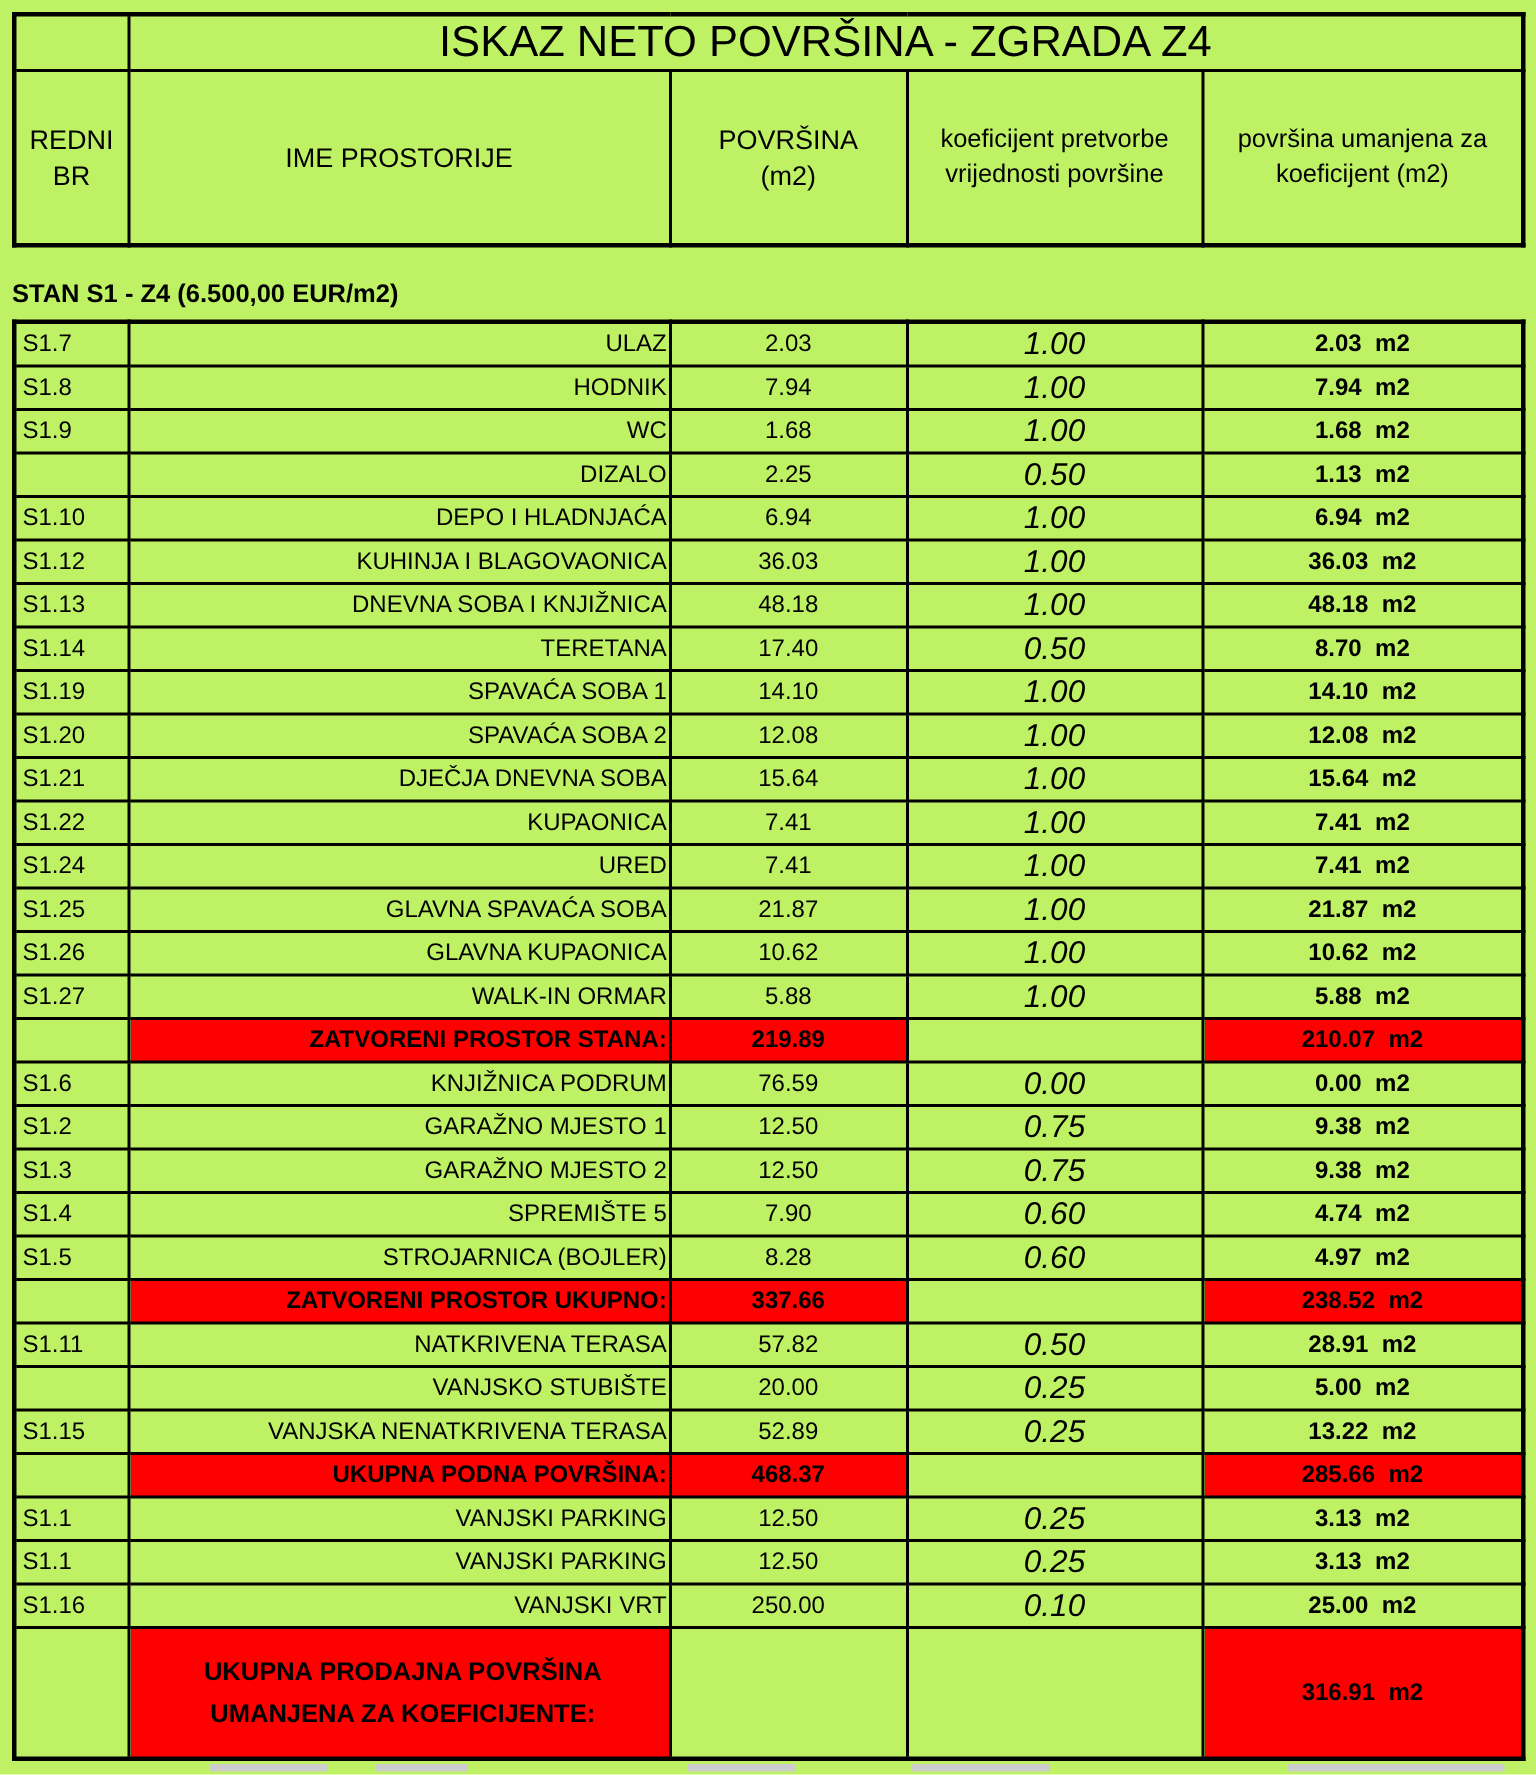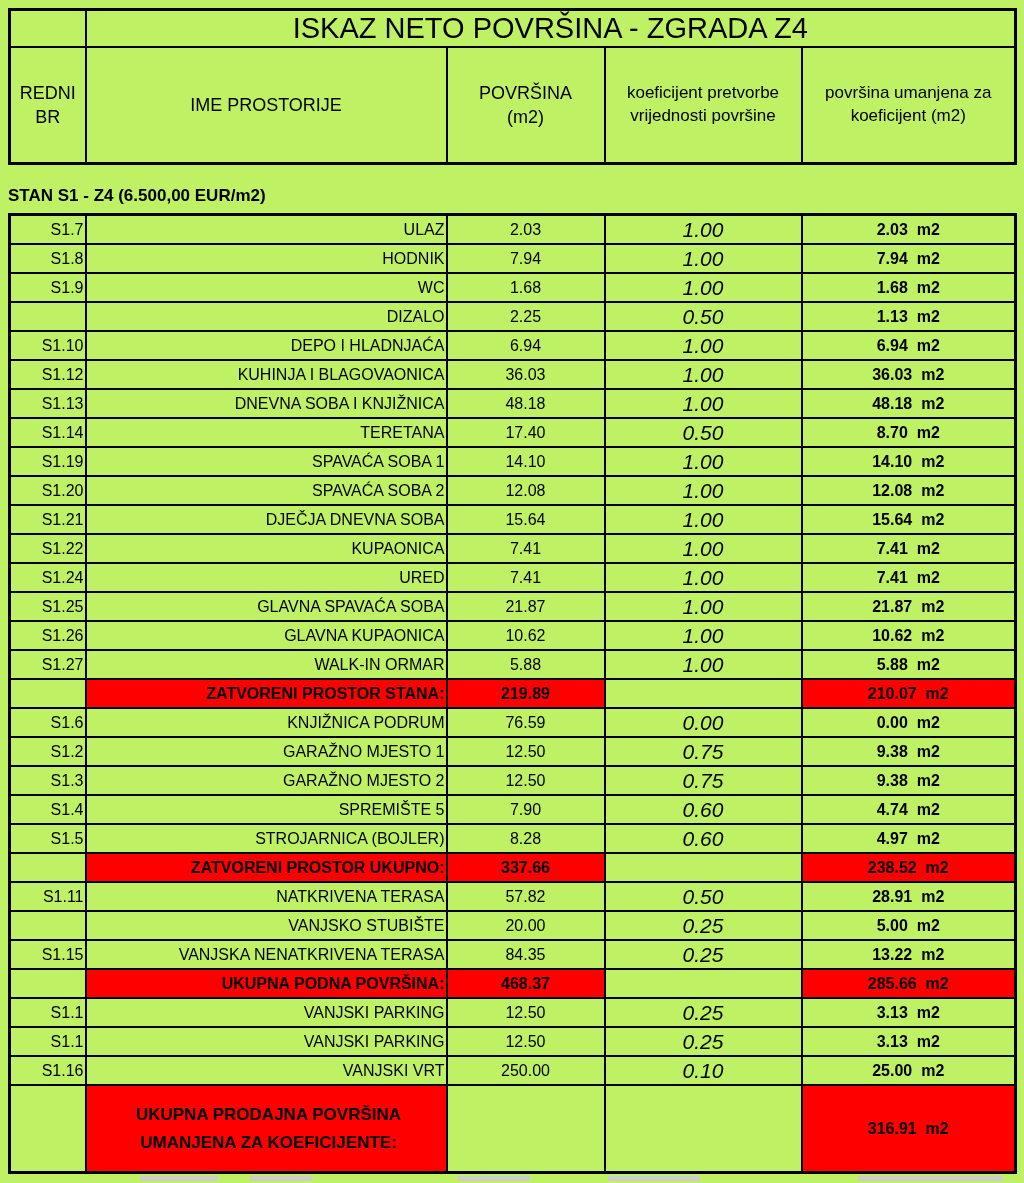--- a/index.html
+++ b/index.html
@@ -9,21 +9,21 @@
   .outer{border:3px solid #000;}
   
   col.w1{width:76px;} col.w2{width:361px;} col.w3{width:158px;} col.w4{width:197px;} col.w5{width:214px;}
   
   .title-cell{text-align:center;font-size:29px;height:32px;letter-spacing:0px;}
   .hdr td{height:112px;text-align:center;font-size:18px;line-height:1.35;white-space:normal;}
   .hdr .hc4,.hdr .hc5{font-size:17px;}
   
   .section-title{width:1006px;margin:21px 0 7px 8px;font-weight:bold;font-size:17px;}
   
-  .c1{text-align:right;padding-left:4px;font-size:16px;height:25px;}
+  .c1{text-align:left;padding-left:4px;font-size:16px;height:25px;}
   .c2{text-align:right;padding-left:6px;font-size:16px;}
   .c3{text-align:center;font-size:16px;}
   .c4{text-align:center;font-size:21px;font-style:italic;}
   .c5{text-align:center;font-size:16px;font-weight:bold;}
   tr.summary .c2,tr.summary .c3,tr.summary .c5{background:var(--hl);font-weight:bold;}
   tr.summary .c4{font-style:normal;}
   
   .tall{height:83px;}
   .tall-label{white-space:normal;text-align:center;font-weight:bold;font-size:17px;line-height:1.6;}
   
@@ -239,21 +239,21 @@
         <tr class="normal">
           <td class="c1"></td>
           <td class="c2">VANJSKO STUBIŠTE</td>
           <td class="c3">20.00</td>
           <td class="c4">0.25</td>
           <td class="c5">5.00&nbsp; m2</td>
         </tr>
         <tr class="normal">
           <td class="c1">S1.15</td>
           <td class="c2">VANJSKA NENATKRIVENA TERASA</td>
-          <td class="c3">84.35</td>
+          <td class="c3">52.89</td>
           <td class="c4">0.25</td>
           <td class="c5">13.22&nbsp; m2</td>
         </tr>
         <tr class="summary">
           <td class="c1"></td>
           <td class="c2">UKUPNA PODNA POVRŠINA:</td>
           <td class="c3">468.37</td>
           <td class="c4"></td>
           <td class="c5">285.66&nbsp; m2</td>
         </tr>

